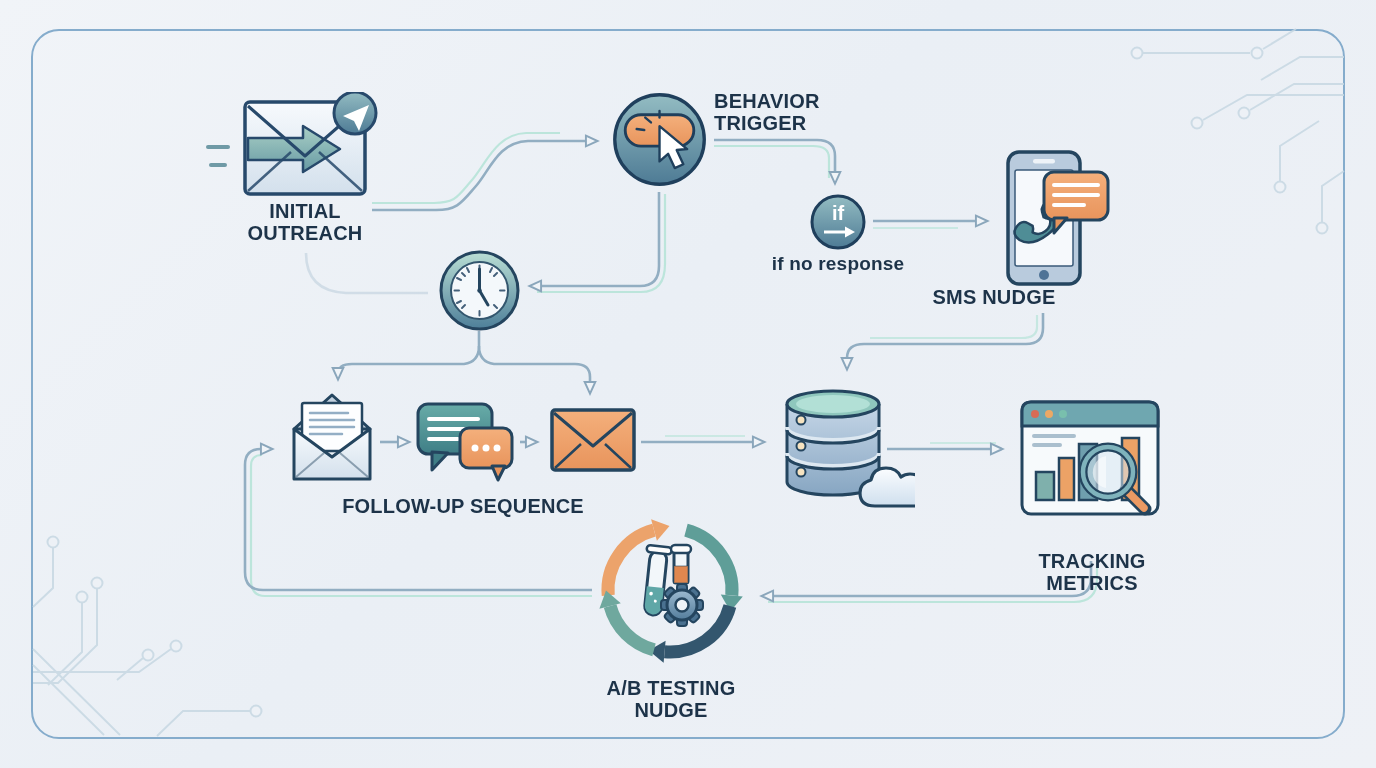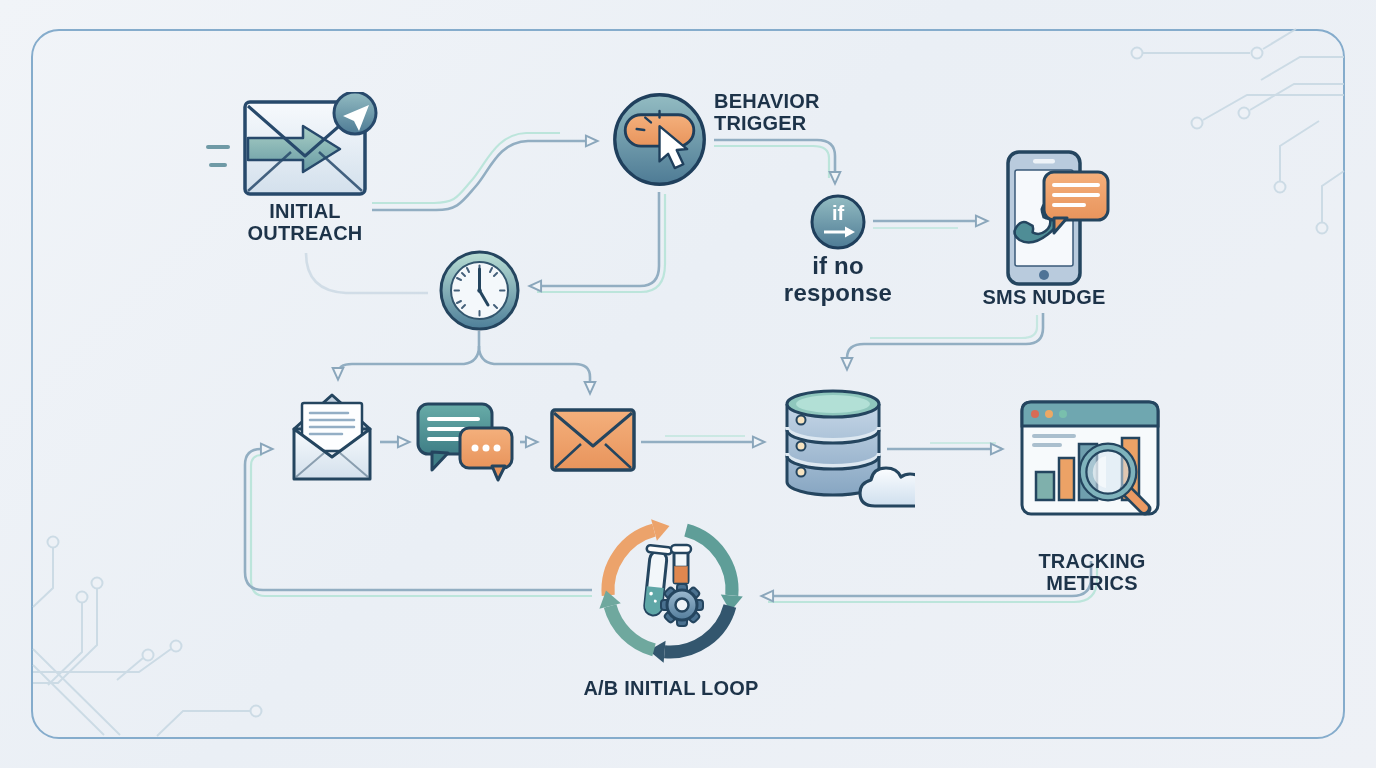--- a/index.html
+++ b/index.html
@@ -12,21 +12,21 @@
     position:absolute;left:31px;top:29px;right:31px;bottom:29px;
     border:2px solid #85accc;border-radius:28px;pointer-events:none;
   }
   svg.layer{position:absolute;left:0;top:0;}
   .lbl{
     position:absolute;font-weight:bold;color:#1d3349;
     font-size:20px;line-height:1.12;letter-spacing:.2px;
     white-space:pre-line;text-align:center;
   }
   .lbl.left{text-align:left;}
-  .lbl.small{font-size:24px;}
+  .lbl.small{font-size:19px;}
 </style>
 </head>
 <body>
 
 <div class="canvas">
 
   <div class="frame"></div>
 
   <svg class="layer" width="1376" height="768" viewBox="0 0 1376 768">
     <defs>
@@ -320,18 +320,19 @@
       <circle r="15" fill="url(#gGear)" stroke="#24455f" stroke-width="3"></circle>
       <circle r="6.5" fill="#eef3f8" stroke="#24455f" stroke-width="2.5"></circle>
     </g>
   </svg>
 
   <div class="lbl left" style="left:714px;top:90px;width:170px">BEHAVIOR
 TRIGGER</div>
   <div class="lbl" style="left:205px;top:200px;width:200px">INITIAL
 OUTREACH</div>
   <div class="lbl small" style="left:768px;top:253px;width:140px">if no response</div>
-  <div class="lbl" style="left:974px;top:286px;width:140px">SMS NUDGE</div>
+  <div class="lbl" style="left:924px;top:286px;width:140px">SMS NUDGE</div>
+  <div class="lbl" style="left:338px;top:495px;width:250px">FOLLOW-UP SEQUENCE</div>
   <div class="lbl" style="left:1021px;top:550px;width:142px">TRACKING
 METRICS</div>
-  <div class="lbl" style="left:575px;top:677px;width:192px">A/B INITIAL LOOP</div>
+  <div class="lbl" style="left:575px;top:677px;width:192px">A/B TESTING NUDGE</div>
 
 </div>
 
 </body></html>

